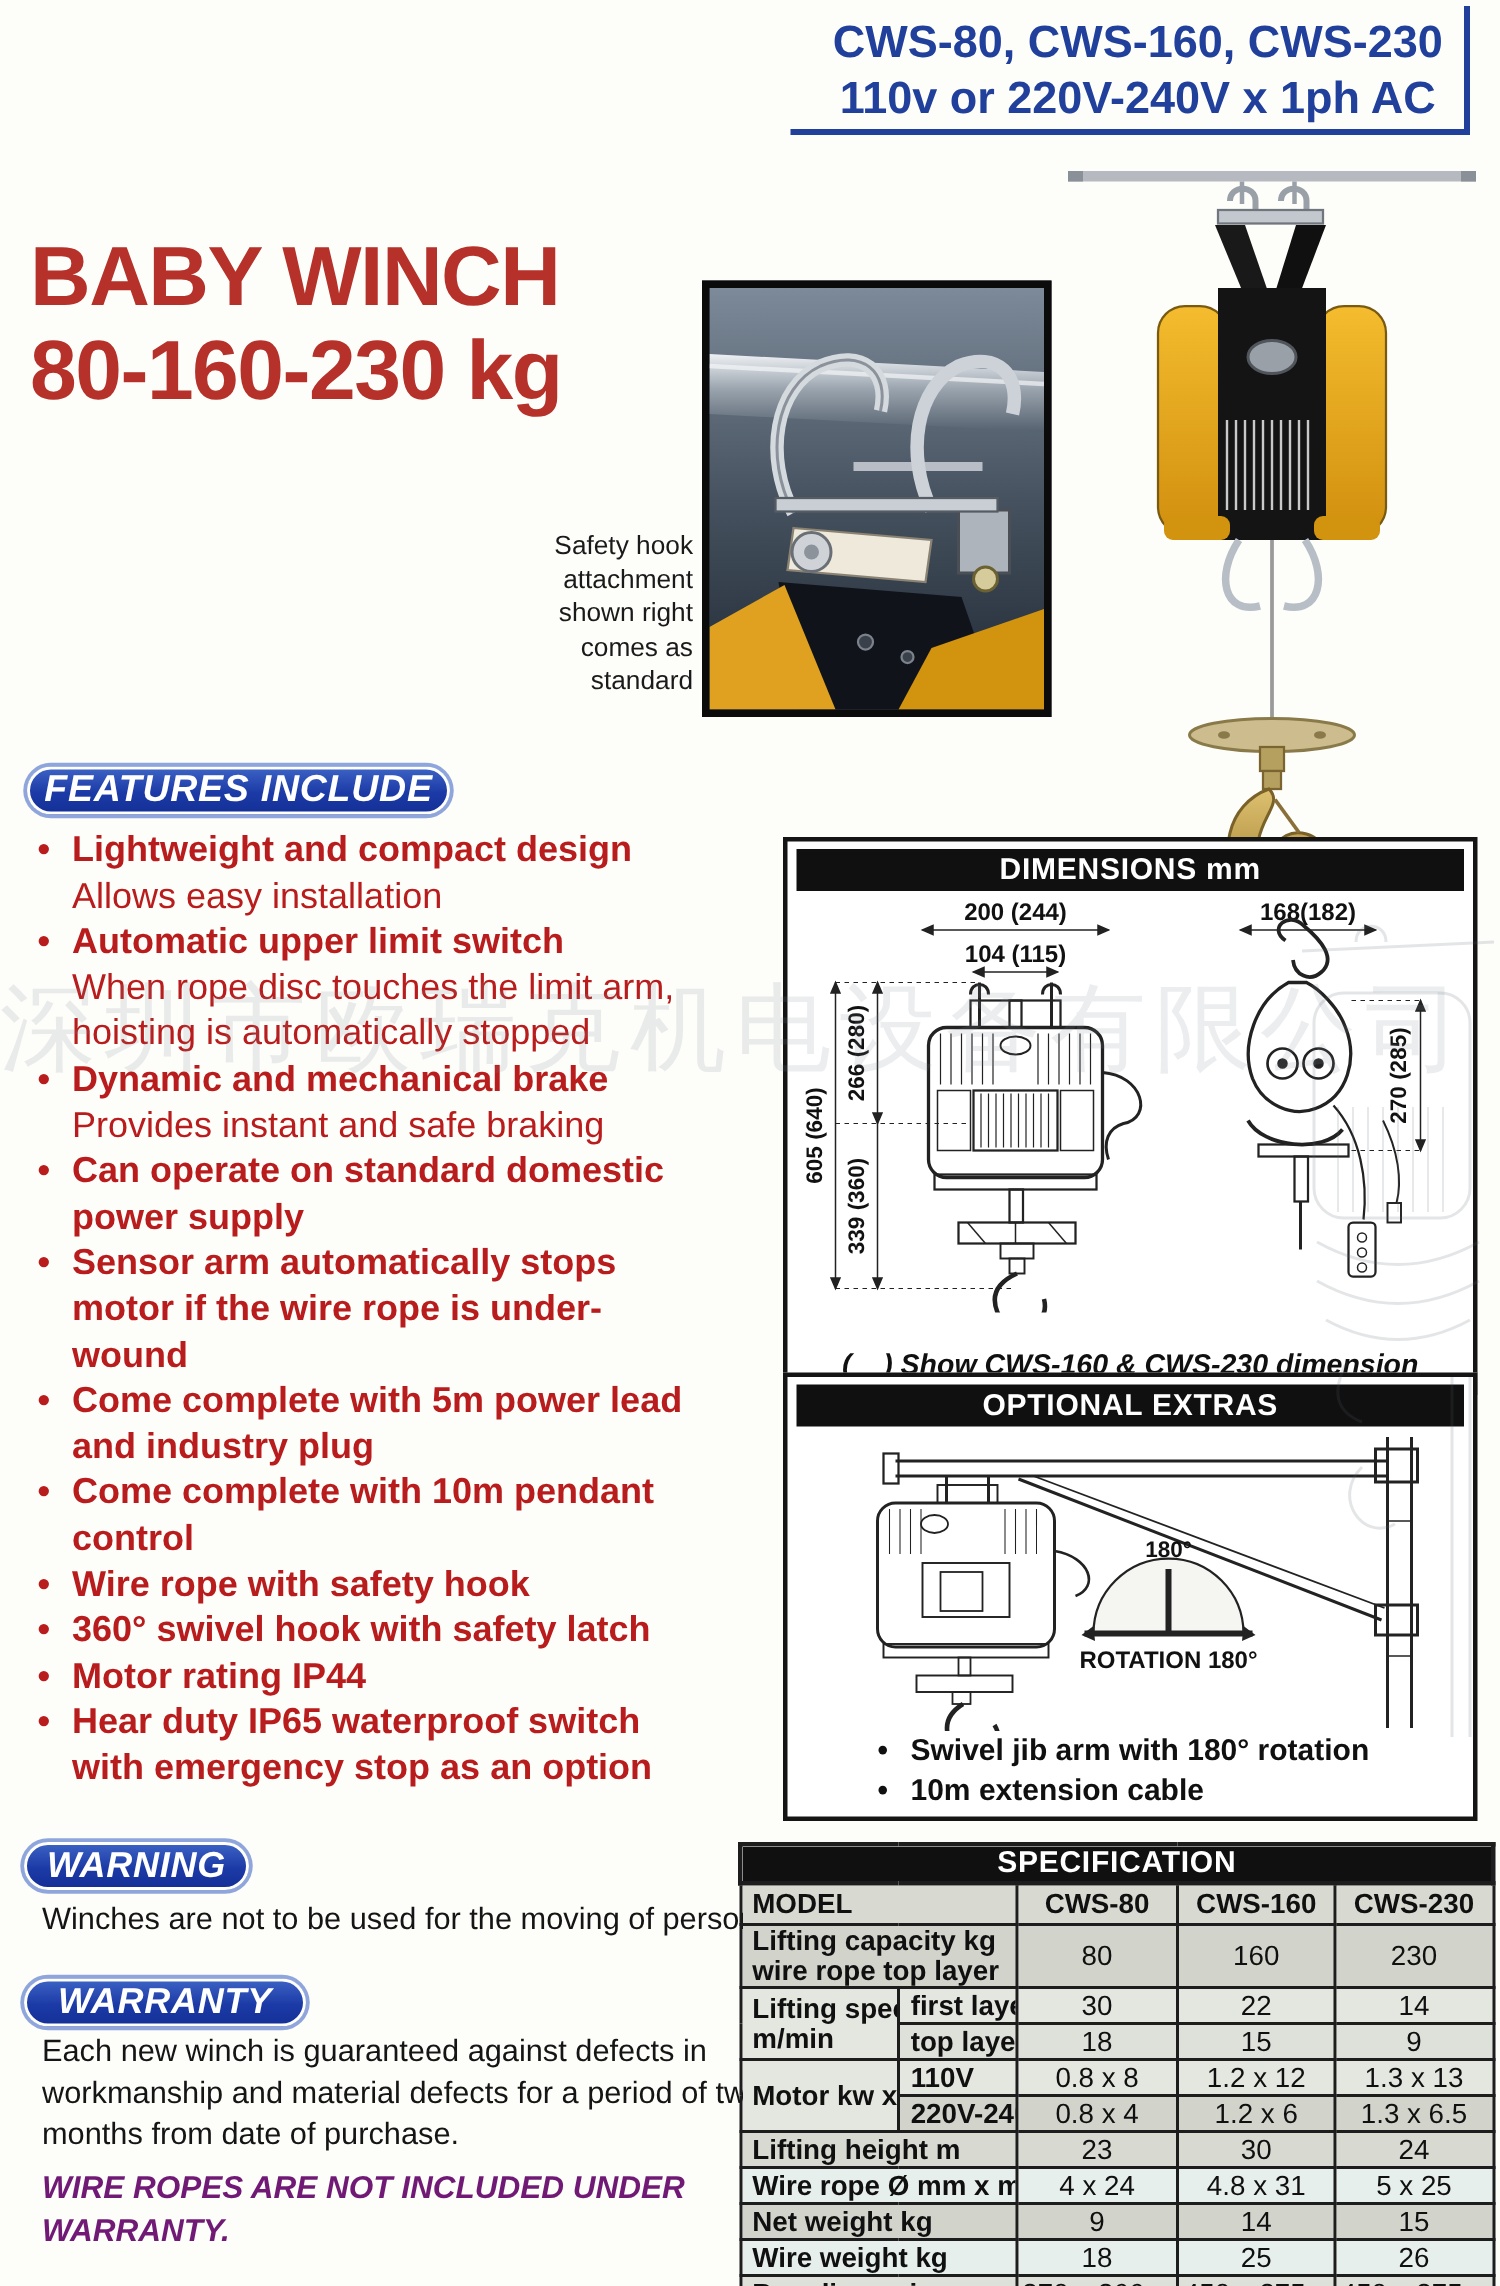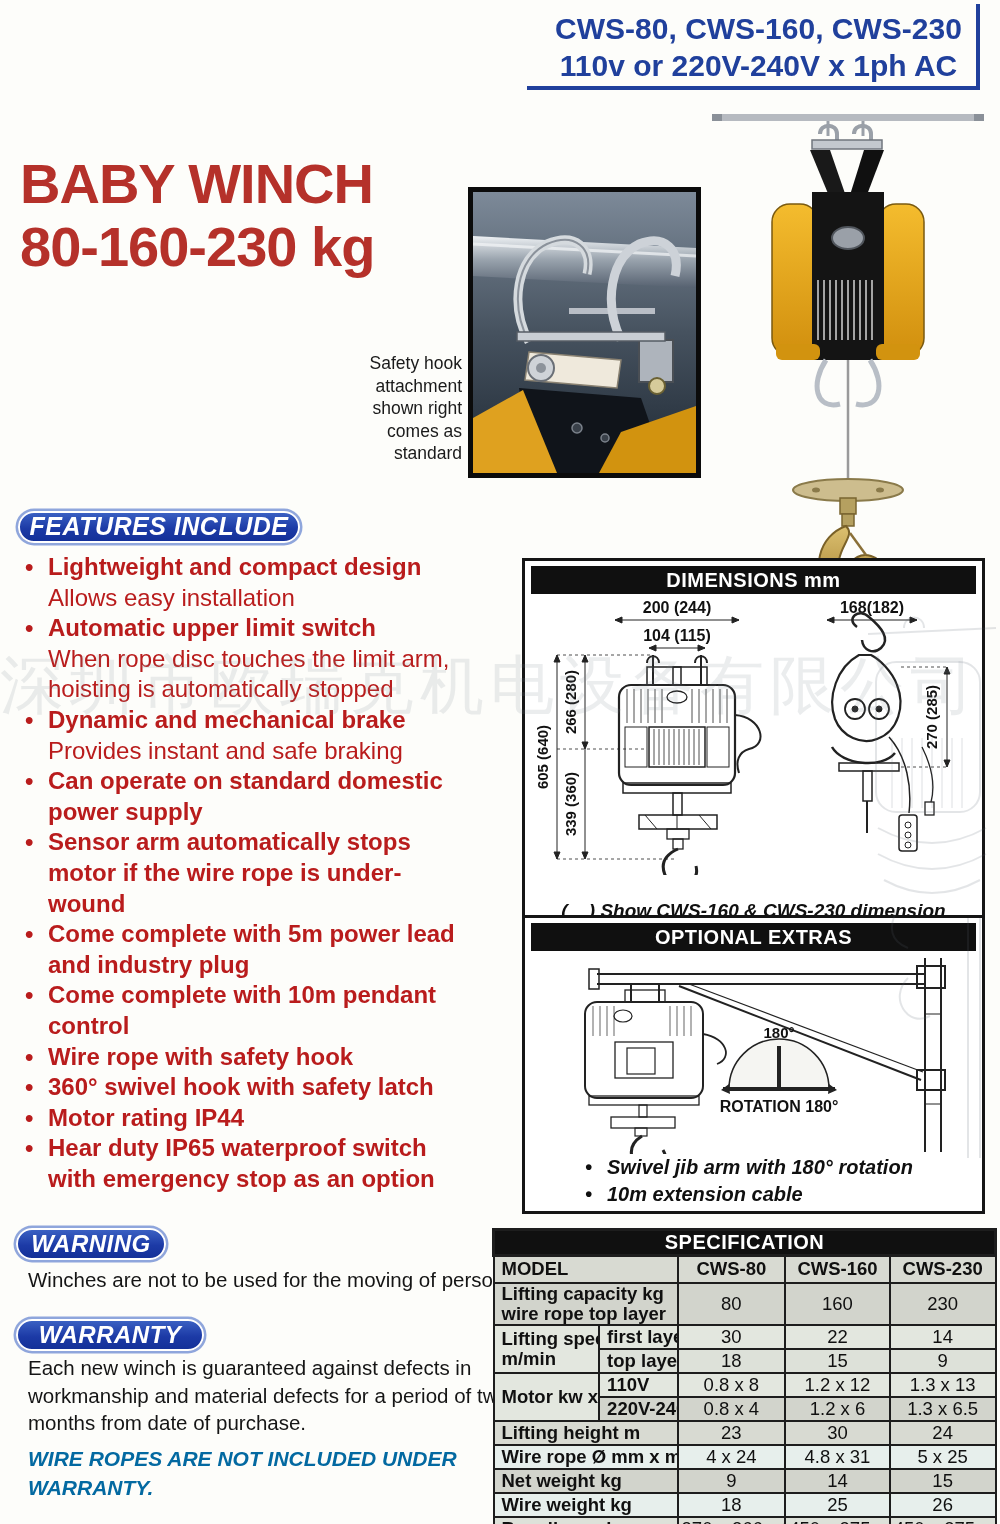--- a/index.html
+++ b/index.html
@@ -39,31 +39,31 @@
   .pill-warning{left:16px;top:1228px;width:150px;font-size:24px;}
   .pill-warranty{left:16px;top:1319px;width:188px;font-size:24px;}
   
   .features{position:absolute;left:18px;top:552px;width:490px;}
   .fl{position:relative;padding-left:30px;font-size:24px;line-height:30.6px;font-weight:700;color:#b91c1c;white-space:nowrap;}
   .fl.p{font-weight:400;}
   .fl.b::before{content:"•";position:absolute;left:7px;top:0;font-weight:700;}
   
   .warn-text{position:absolute;left:28px;top:1268px;font-size:20.5px;color:#151515;}
   .warranty-text{position:absolute;left:28px;top:1354px;font-size:20.5px;line-height:27.6px;color:#151515;}
-  .wire-note{position:absolute;left:28px;top:1444px;font-size:21px;line-height:29px;font-weight:700;font-style:italic;color:#0369a1;}
+  .wire-note{position:absolute;left:28px;top:1444px;font-size:21px;line-height:29px;font-weight:700;font-style:italic;color:#701a75;}
   
   .panel{position:absolute;left:522px;width:463px;border:3px solid #151515;background:#fff;}
   .panel-dim{top:558px;height:372px;}
   .panel-opt{top:915px;height:299px;}
   .panel-head{position:absolute;left:6px;right:6px;top:5px;height:28px;background:#101010;
     color:#fff;font-weight:700;font-size:20px;letter-spacing:.5px;text-align:center;line-height:28px;}
   .panel svg.draw{position:absolute;left:2px;top:36px;}
   .dim-caption{position:absolute;left:0;right:0;bottom:5px;text-align:center;
     font-size:19px;font-weight:700;font-style:italic;color:#101010;}
-  .opt-bullets{position:absolute;left:58px;top:236px;font-size:20px;font-weight:700;font-style:italic;line-height:27px;color:#101010;}
+  .opt-bullets{position:absolute;left:58px;top:236px;font-size:20px;font-weight:700;line-height:27px;color:#101010;}
   .opt-bullets .ob{position:relative;padding-left:24px;white-space:nowrap;}
   .opt-bullets .ob::before{content:"•";position:absolute;left:2px;}
   
   .ghost{position:absolute;left:868px;top:598px;width:128px;height:562px;opacity:.16;pointer-events:none;z-index:5;}
   .watermark{position:absolute;left:0;top:642px;width:1000px;height:86px;overflow:hidden;
     font-size:64px;letter-spacing:6px;color:#7e8992;opacity:.15;white-space:nowrap;pointer-events:none;z-index:6;}
   
   .spec{position:absolute;left:492px;top:1228px;width:505px;border-collapse:collapse;table-layout:fixed;}
   .spec td{border:2px solid #1d1d1d;font-size:18.5px;padding:0 3px;text-align:center;color:#101010;overflow:hidden;white-space:nowrap;}
   .spec td.lab{text-align:left;font-weight:700;padding-left:7px;}

